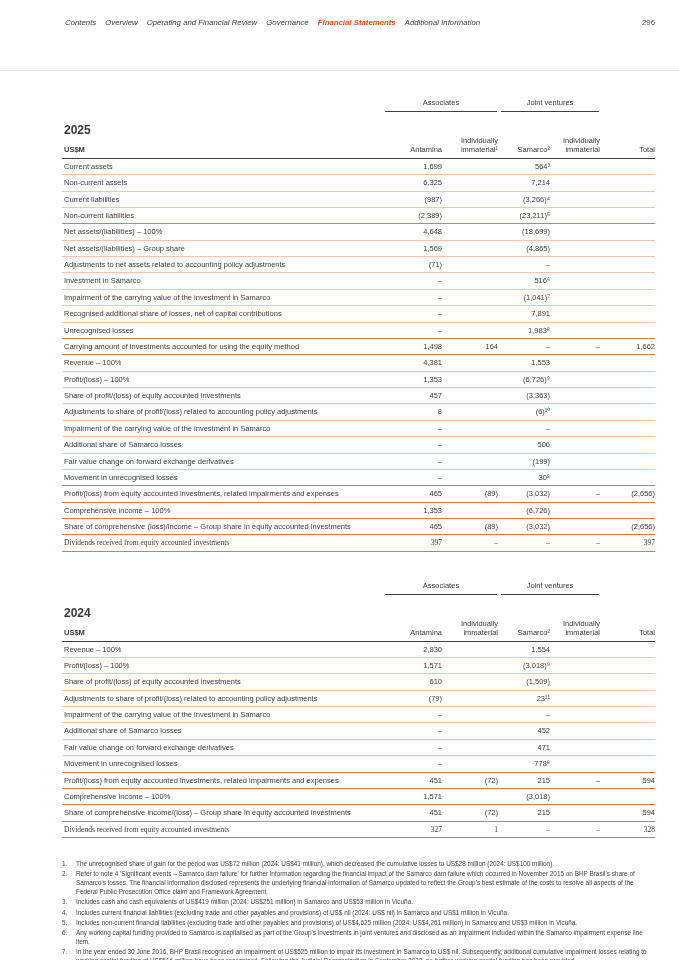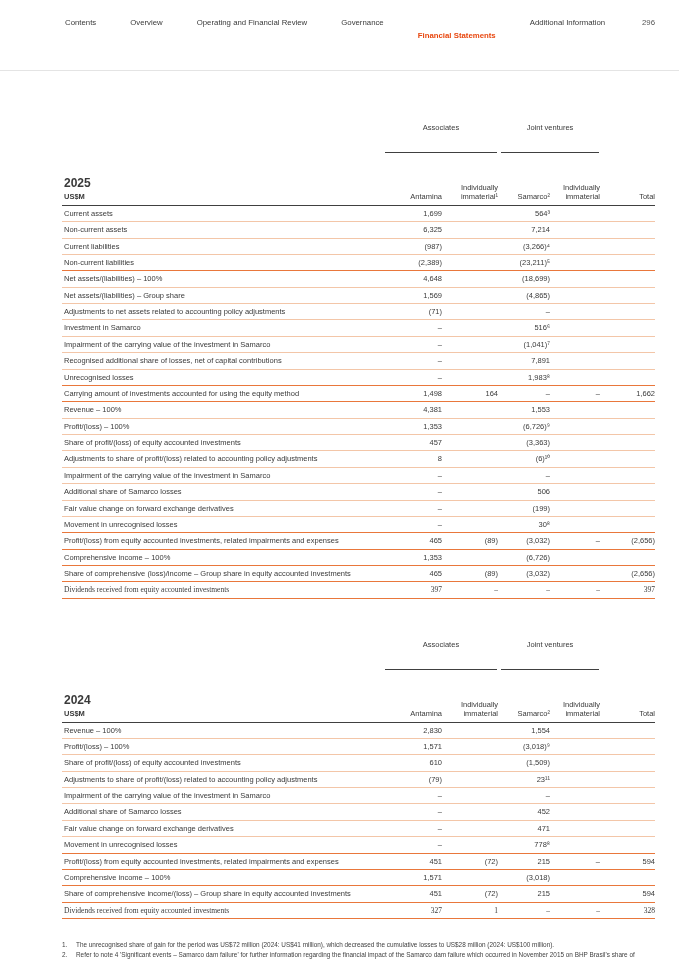--- a/index.html
+++ b/index.html
@@ -6,33 +6,33 @@
     --accent:#e8470f;
     --rule-light:#f3c6a8;
     --rule-strong:#e9773b;
     --rule-dark:#404040;
     --text:#3a3a3a;
   }
   *{box-sizing:border-box;margin:0;padding:0;}
   html,body{background:#ffffff;}
   .page{width:679px;height:960px;background:#ffffff;font-family:"Liberation Sans",sans-serif;color:var(--text);position:relative;overflow:hidden;}
   .topnav{display:flex;align-items:baseline;padding:18px 24px 0 65px;font-size:7.8px;color:#3a3a3a;}
-  .nav-items{display:flex;gap:34px;flex:1;}
+  .nav-items{display:flex;gap:9px;flex:1;font-style:italic;}
   .nav-item{white-space:nowrap;cursor:pointer;}
-  .nav-item.active{color:var(--accent);font-weight:bold;margin-top:13px;}
+  .nav-item.active{color:var(--accent);font-weight:bold;}
   .page-num{color:#555;}
   .top-rule{position:absolute;left:0;top:70px;width:679px;height:1px;background:#e4e4e4;}
   main{padding:64px 24px 0 62px;}
   .tbl{width:100%;border-collapse:collapse;font-size:7.5px;table-layout:fixed;}
   .tbl th,.tbl td{font-weight:normal;vertical-align:bottom;text-align:left;padding:3px 0 3px 2px;line-height:1.25;}
   .tbl .num{text-align:right;padding-left:4px;padding-right:0;}
-  .grp-inner{border-bottom:1px solid var(--rule-dark);text-align:center;padding-bottom:20px;margin:16px 1px;white-space:nowrap;}
+  .grp-inner{border-bottom:1px solid var(--rule-dark);text-align:center;padding-bottom:4px;margin:4px 1px;white-space:nowrap;}
   .cols-row th{border-bottom:1px solid var(--rule-dark);padding-top:4px;}
   .yr{font-weight:bold;font-size:12px;}
-  .unit{font-weight:bold;font-size:7.5px;margin-top:1px;}
+  .unit{font-weight:bold;font-size:7.5px;margin-top:7px;}
   .tbl tbody tr:not(:first-child) td{border-top:1px solid var(--rule-light);}
   .tbl tbody tr.strong td{border-top:1px solid var(--rule-strong);}
   .tbl tbody tr:last-child td{border-bottom:1px solid var(--rule-strong);font-family:Liberation Serif, serif;}
   .tbl-wrap{margin-bottom:22px;}
   .footnotes{margin-top:4px;}
   .footnote{display:flex;font-size:6.4px;line-height:1.38;color:#3f3f3f;margin-bottom:1.5px;}
   .fn-num{flex:0 0 14px;}
   .fn-text{flex:1;}
 </style>
 </head>

